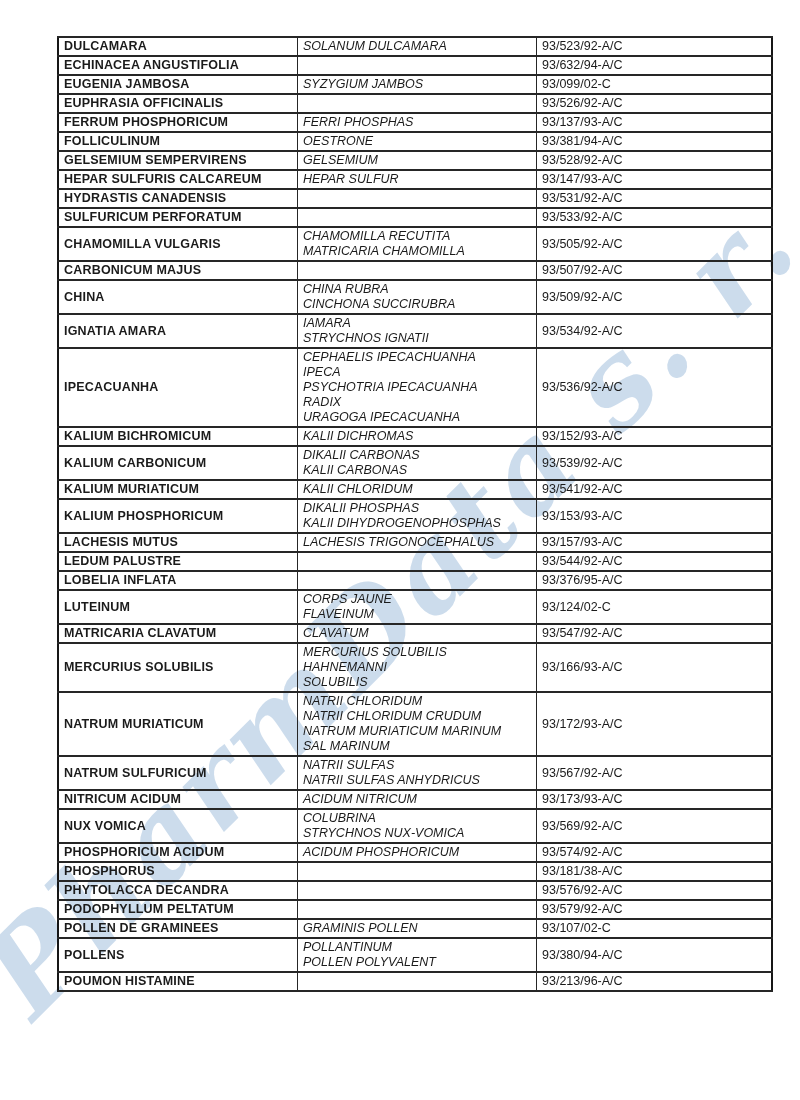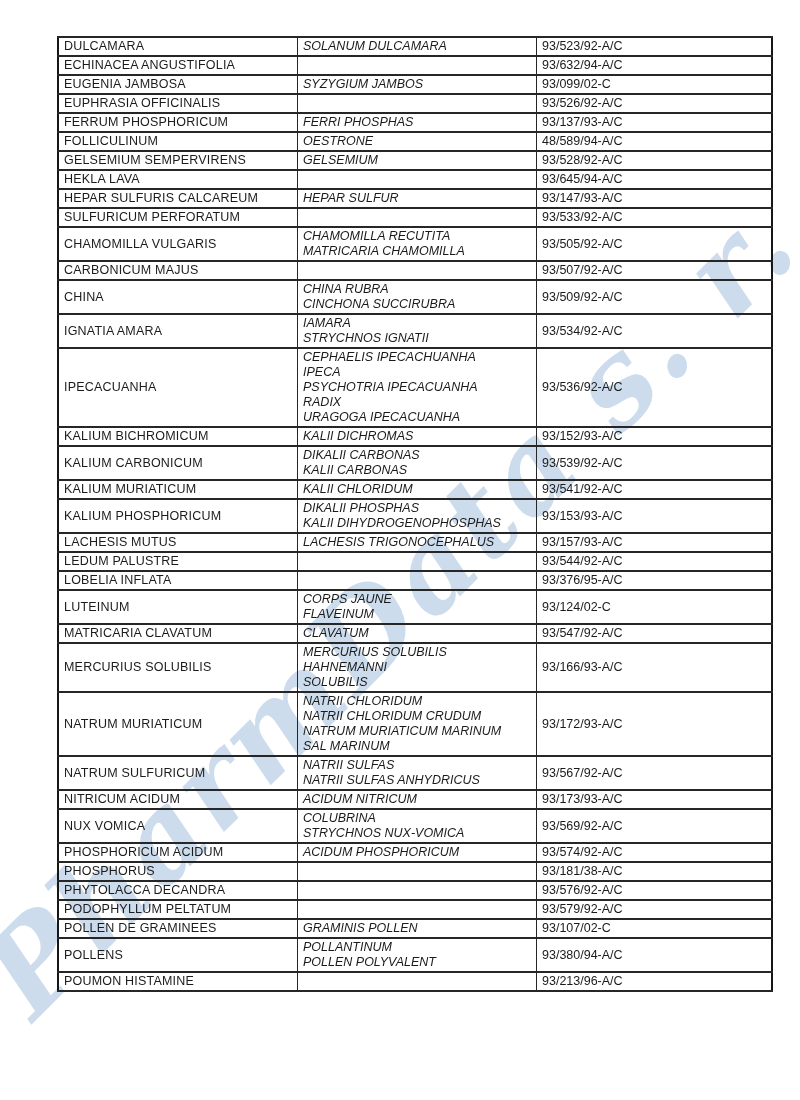--- a/index.html
+++ b/index.html
@@ -55,21 +55,21 @@
     font-size: 12.5px;
     line-height: 15px;
     color: #1b1b1b;
     vertical-align: middle;
     overflow: hidden;
     white-space: pre-line;
   }
   table.registry { border: 2px solid #161616; }
   td.col-name {
     width: 228px;
-    font-weight: normal;
+    font-weight: bold;
     letter-spacing: 0.2px;
   }
   td.col-syn  { width: 228px; font-style: italic; }
   td.col-code { width: 224px; margin-left: 22px; }
 </style>
 </head>
 <body>
 
 <div id="page">
   <div class="watermark" style="color: rgba(163, 192, 221, 0.55);">PharmData s. r. o.</div>
@@ -97,36 +97,36 @@
           <td class="col-code">93/526/92-A/C</td>
         </tr>
         <tr>
           <td class="col-name">FERRUM PHOSPHORICUM</td>
           <td class="col-syn">FERRI PHOSPHAS</td>
           <td class="col-code">93/137/93-A/C</td>
         </tr>
         <tr>
           <td class="col-name">FOLLICULINUM</td>
           <td class="col-syn">OESTRONE</td>
-          <td class="col-code">48/589/94-A/C</td>
+          <td class="col-code">93/381/94-A/C</td>
         </tr>
         <tr>
           <td class="col-name">GELSEMIUM SEMPERVIRENS</td>
           <td class="col-syn">GELSEMIUM</td>
           <td class="col-code">93/528/92-A/C</td>
         </tr>
         <tr>
-          <td class="col-name">HEKLA LAVA</td>
-          <td class="col-syn"></td>
-          <td class="col-code">93/645/94-A/C</td>
-        </tr>
-        <tr>
           <td class="col-name">HEPAR SULFURIS CALCAREUM</td>
           <td class="col-syn">HEPAR SULFUR</td>
           <td class="col-code">93/147/93-A/C</td>
+        </tr>
+        <tr>
+          <td class="col-name">HYDRASTIS CANADENSIS</td>
+          <td class="col-syn"></td>
+          <td class="col-code">93/531/92-A/C</td>
         </tr>
         <tr>
           <td class="col-name">SULFURICUM PERFORATUM</td>
           <td class="col-syn"></td>
           <td class="col-code">93/533/92-A/C</td>
         </tr>
         <tr>
           <td class="col-name">CHAMOMILLA VULGARIS</td>
           <td class="col-syn">CHAMOMILLA RECUTITA
 MATRICARIA CHAMOMILLA</td>

